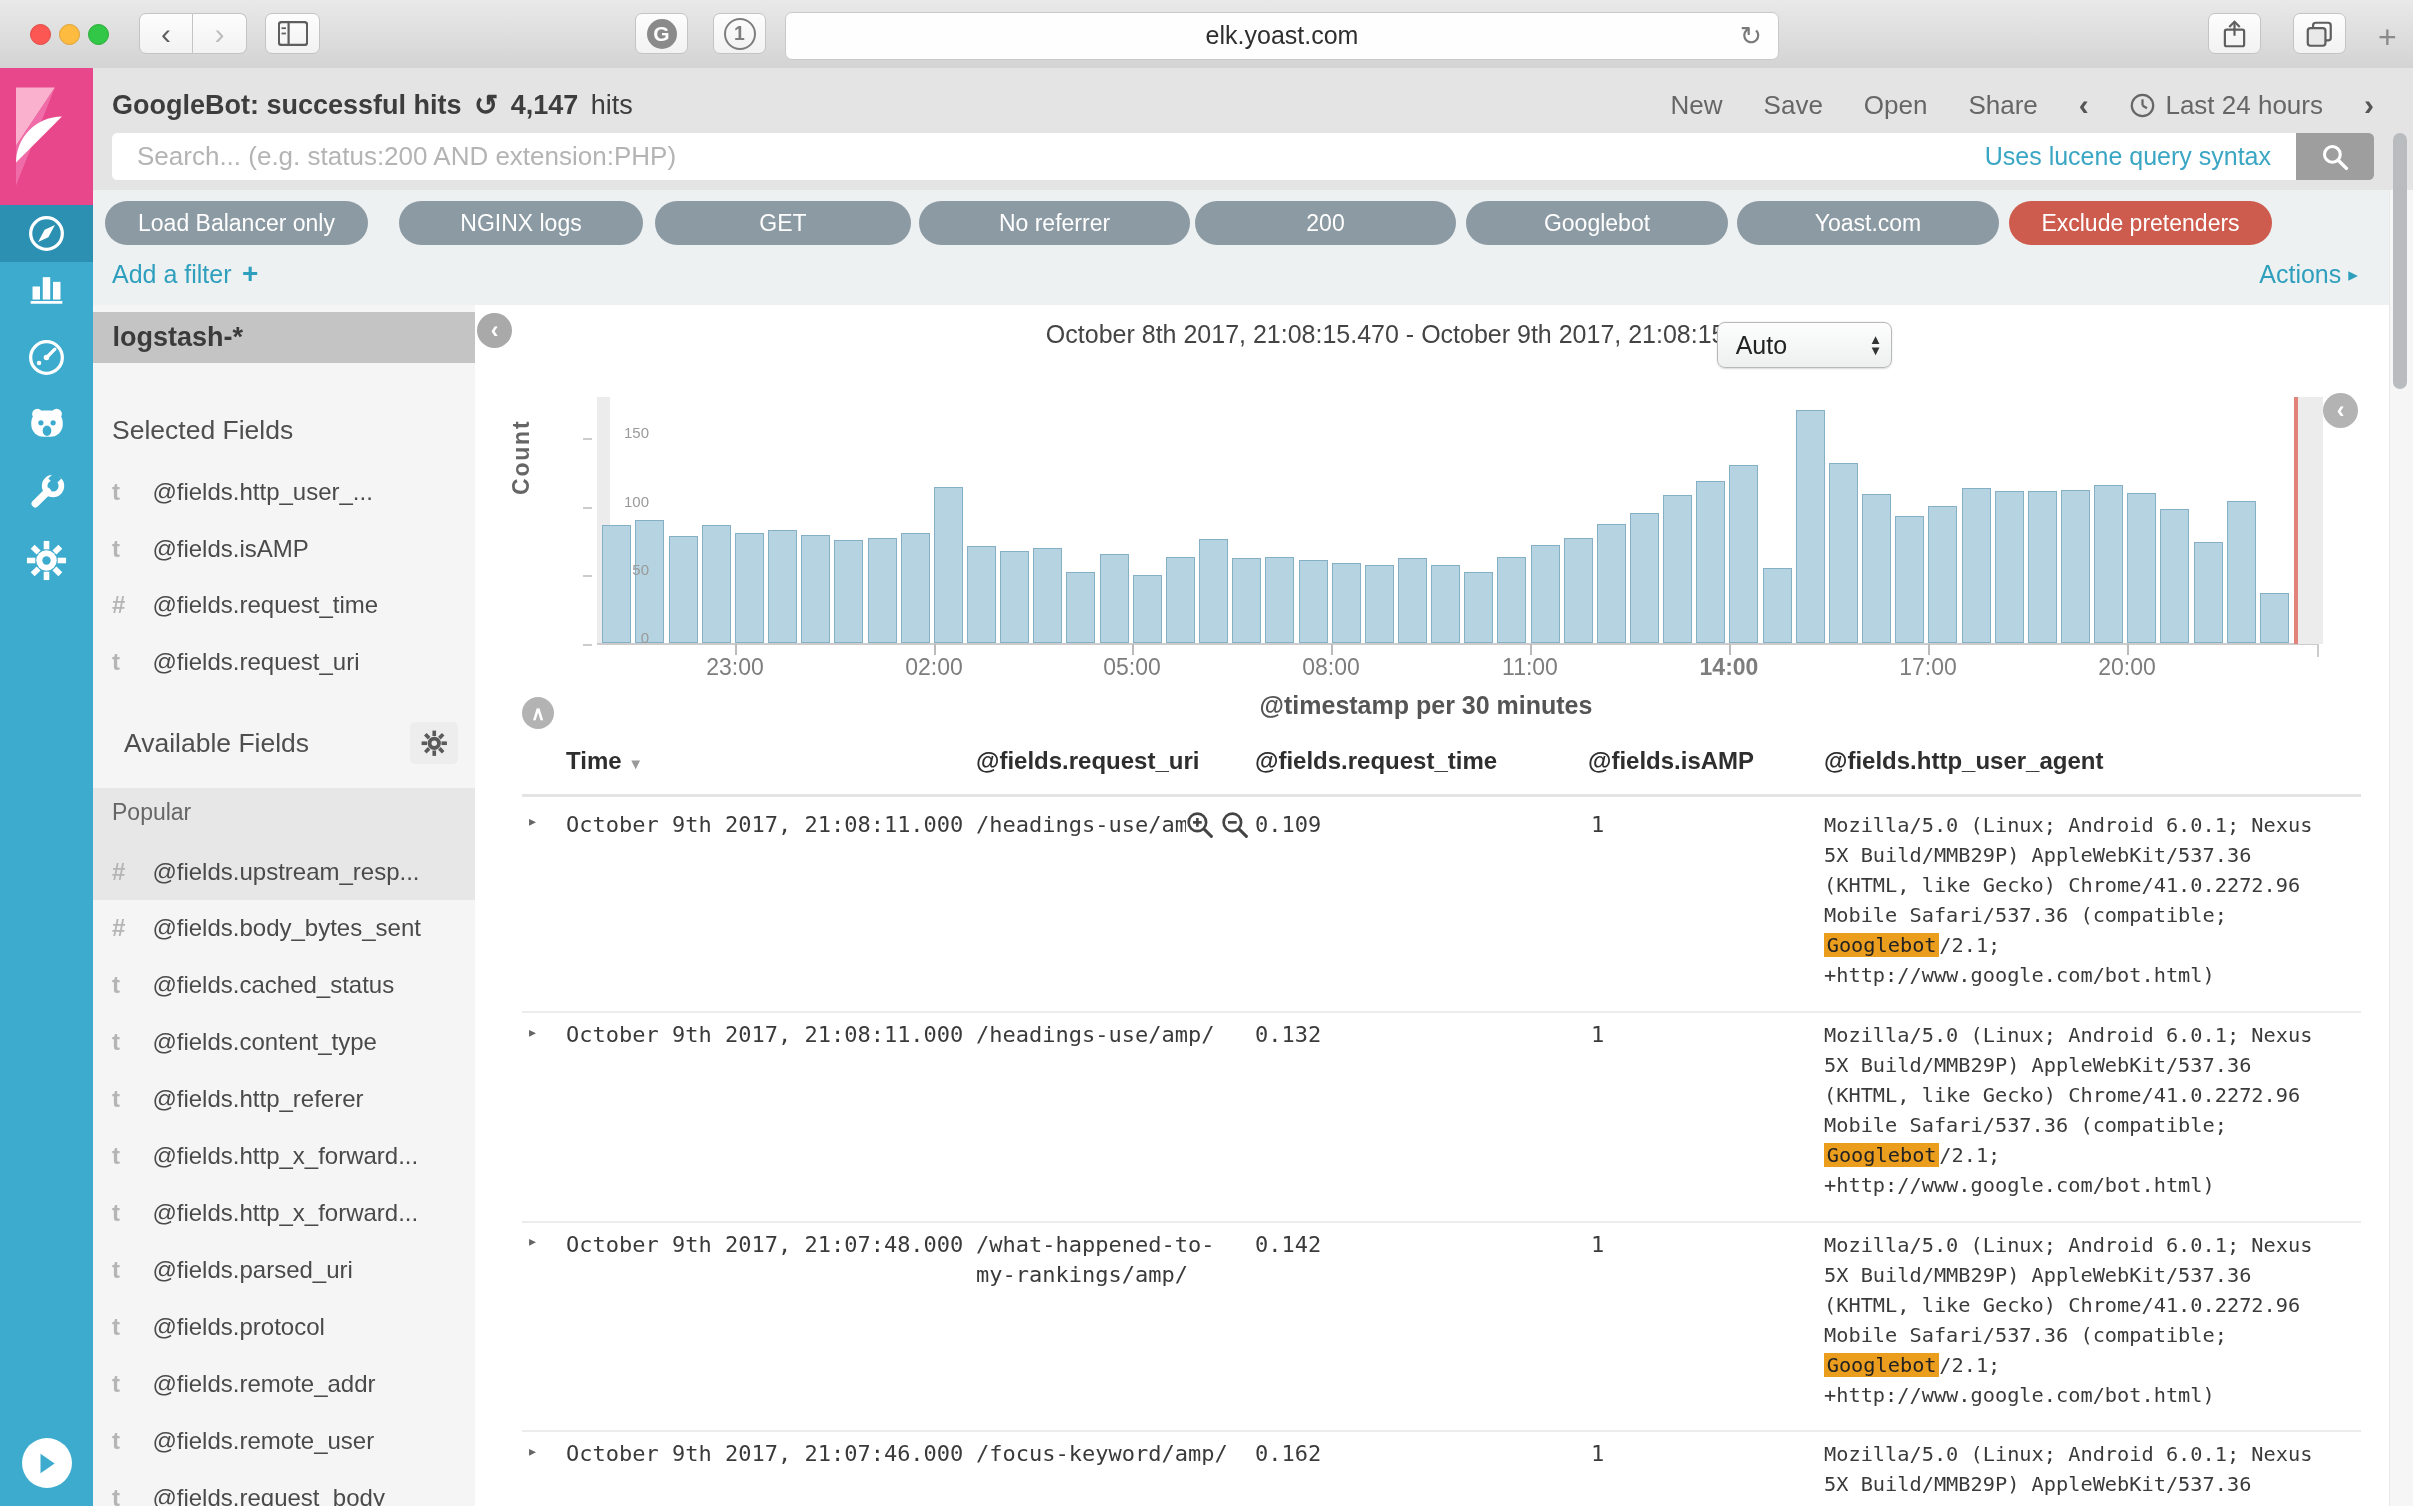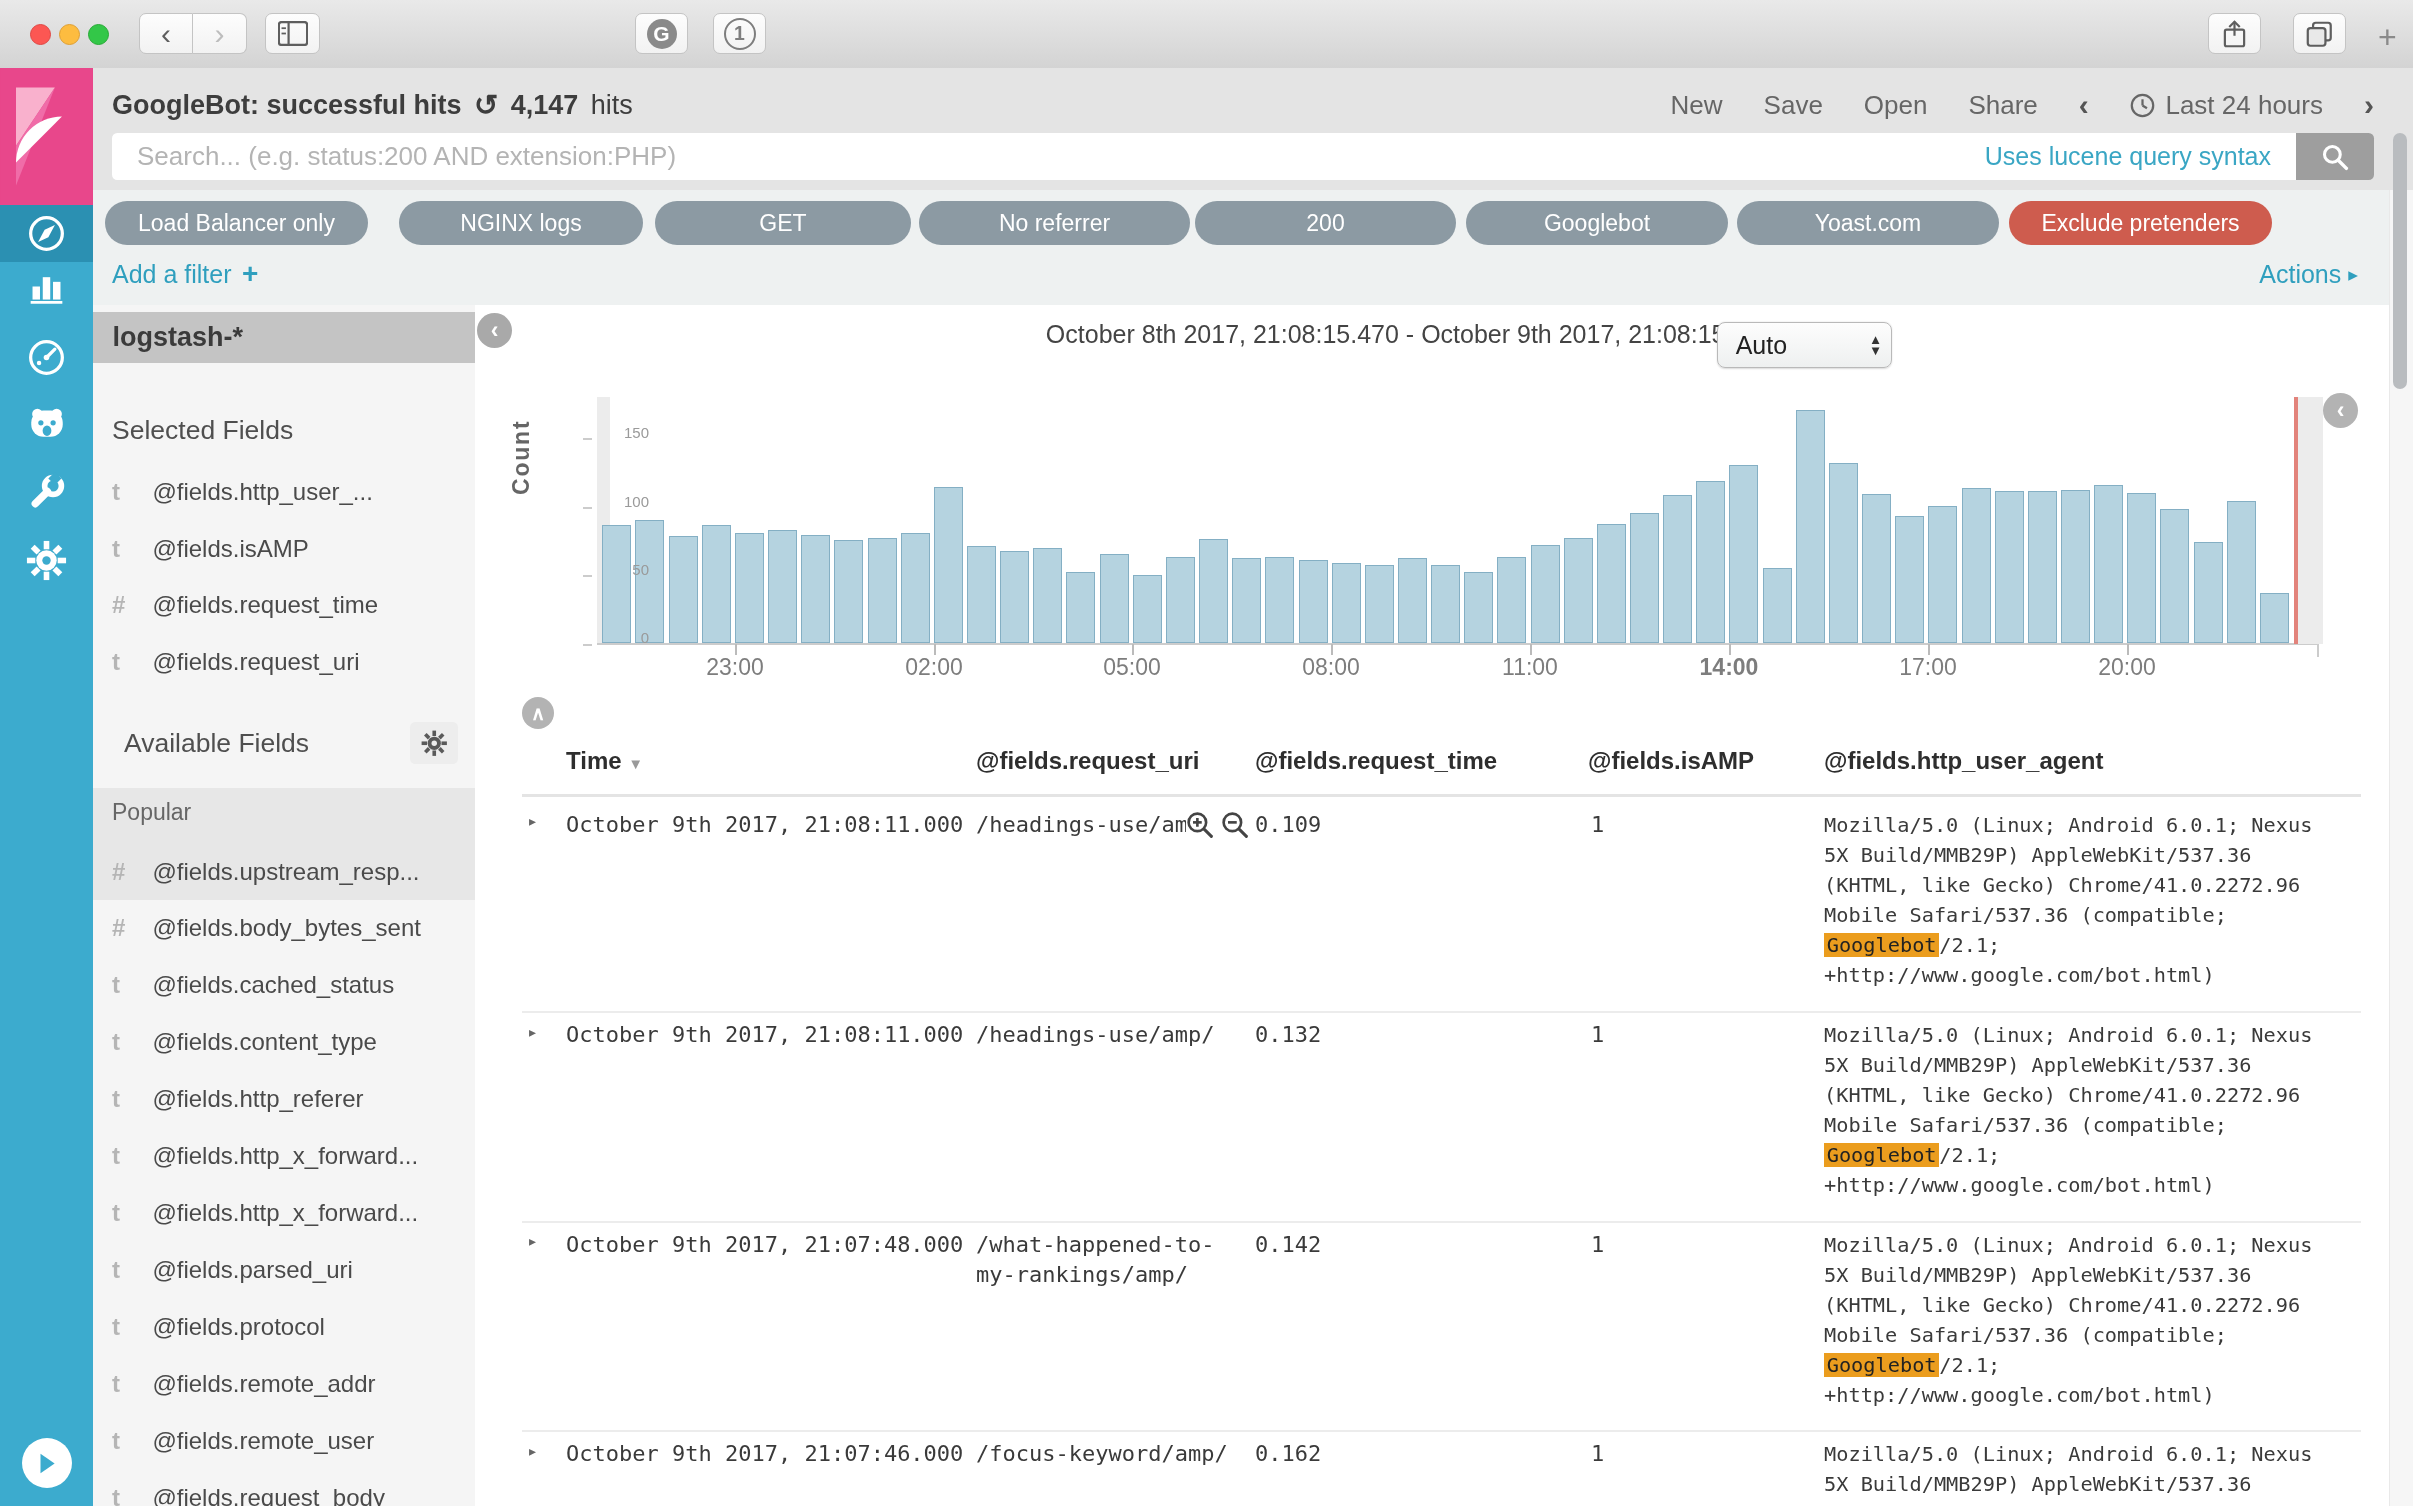--- a/index.html
+++ b/index.html
@@ -83,20 +83,24 @@
         </svg>
     </div>
 
     <div class="cbtn" style="left:635px;width:53px;">
       <span style="width:30px;height:30px;border-radius:50%;background:#8a8a8a;color:#fff;font-weight:bold;font-size:21px;display:flex;align-items:center;justify-content:center;">G</span>
     </div>
     <div class="cbtn" style="left:713px;width:53px;">
       <span style="width:28px;height:28px;border-radius:50%;border:2.7px solid #7e7e7e;color:#7e7e7e;font-weight:bold;font-size:19.4px;display:flex;align-items:center;justify-content:center;">1</span>
     </div>
 
+    <div class="urlbar">
+      <span>elk.yoast.com</span>
+      <span style="position:absolute;right:16px;color:#7a7a7a;font-size:26.5px;">↻</span>
+    </div>
 
     <div class="cbtn" style="left:2208px;width:53px;">
       <svg width="23" height="28" viewBox="0 0 26 32">
           <rect x="2" y="11" width="22" height="19" rx="2" fill="none" stroke="#5e5e5e" stroke-width="2.5"></rect>
           <line x1="13" y1="2" x2="13" y2="18" stroke="#5e5e5e" stroke-width="2.5"></line>
           <polyline points="7,8 13,2 19,8" fill="none" stroke="#5e5e5e" stroke-width="2.5"></polyline>
         </svg>
     </div>
     <div class="cbtn" style="left:2293px;width:53px;">
       <svg width="26.5" height="26.5" viewBox="0 0 30 30">
@@ -432,20 +436,21 @@
       <div class="xtick" style="left: 1676px; font-weight: bold;">14:00</div>
       <div style="position: absolute; left: 1729px; top: 644px; width: 1.8px; height: 10.6px; background: rgb(187, 187, 187);"></div>
       <div class="xtick" style="left: 1875px;">17:00</div>
       <div style="position: absolute; left: 1928px; top: 644px; width: 1.8px; height: 10.6px; background: rgb(187, 187, 187);"></div>
       <div class="xtick" style="left: 2074px;">20:00</div>
       <div style="position: absolute; left: 2127px; top: 644px; width: 1.8px; height: 10.6px; background: rgb(187, 187, 187);"></div>
     </div>
 
   <div class="circlebtn" style="left:2323px;top:393px;width:35px;height:35px;font-size:23px;background:#b3b3b3;">‹</div>
 
+  <div class="abs" style="left:513px;top:691px;width:1826px;text-align:center;font-weight:bold;font-size:25px;color:#555;">@timestamp per 30 minutes</div>
   <div class="circlebtn" style="left:522px;top:697px;width:32px;height:32px;font-size:19.4px;background:#b3b3b3;">∧</div>
 
   <div class="thead" style="left:566px;">
     <span>Time</span>
     <span style="font-size:15px;color:#9a9a9a;">▼</span>
   </div>
   <div class="thead" style="left:976px;"><span>@fields.request_uri</span></div>
   <div class="thead" style="left:1255px;"><span>@fields.request_time</span></div>
   <div class="thead" style="left:1588px;"><span>@fields.isAMP</span></div>
   <div class="thead" style="left:1824px;"><span>@fields.http_user_agent</span></div>

